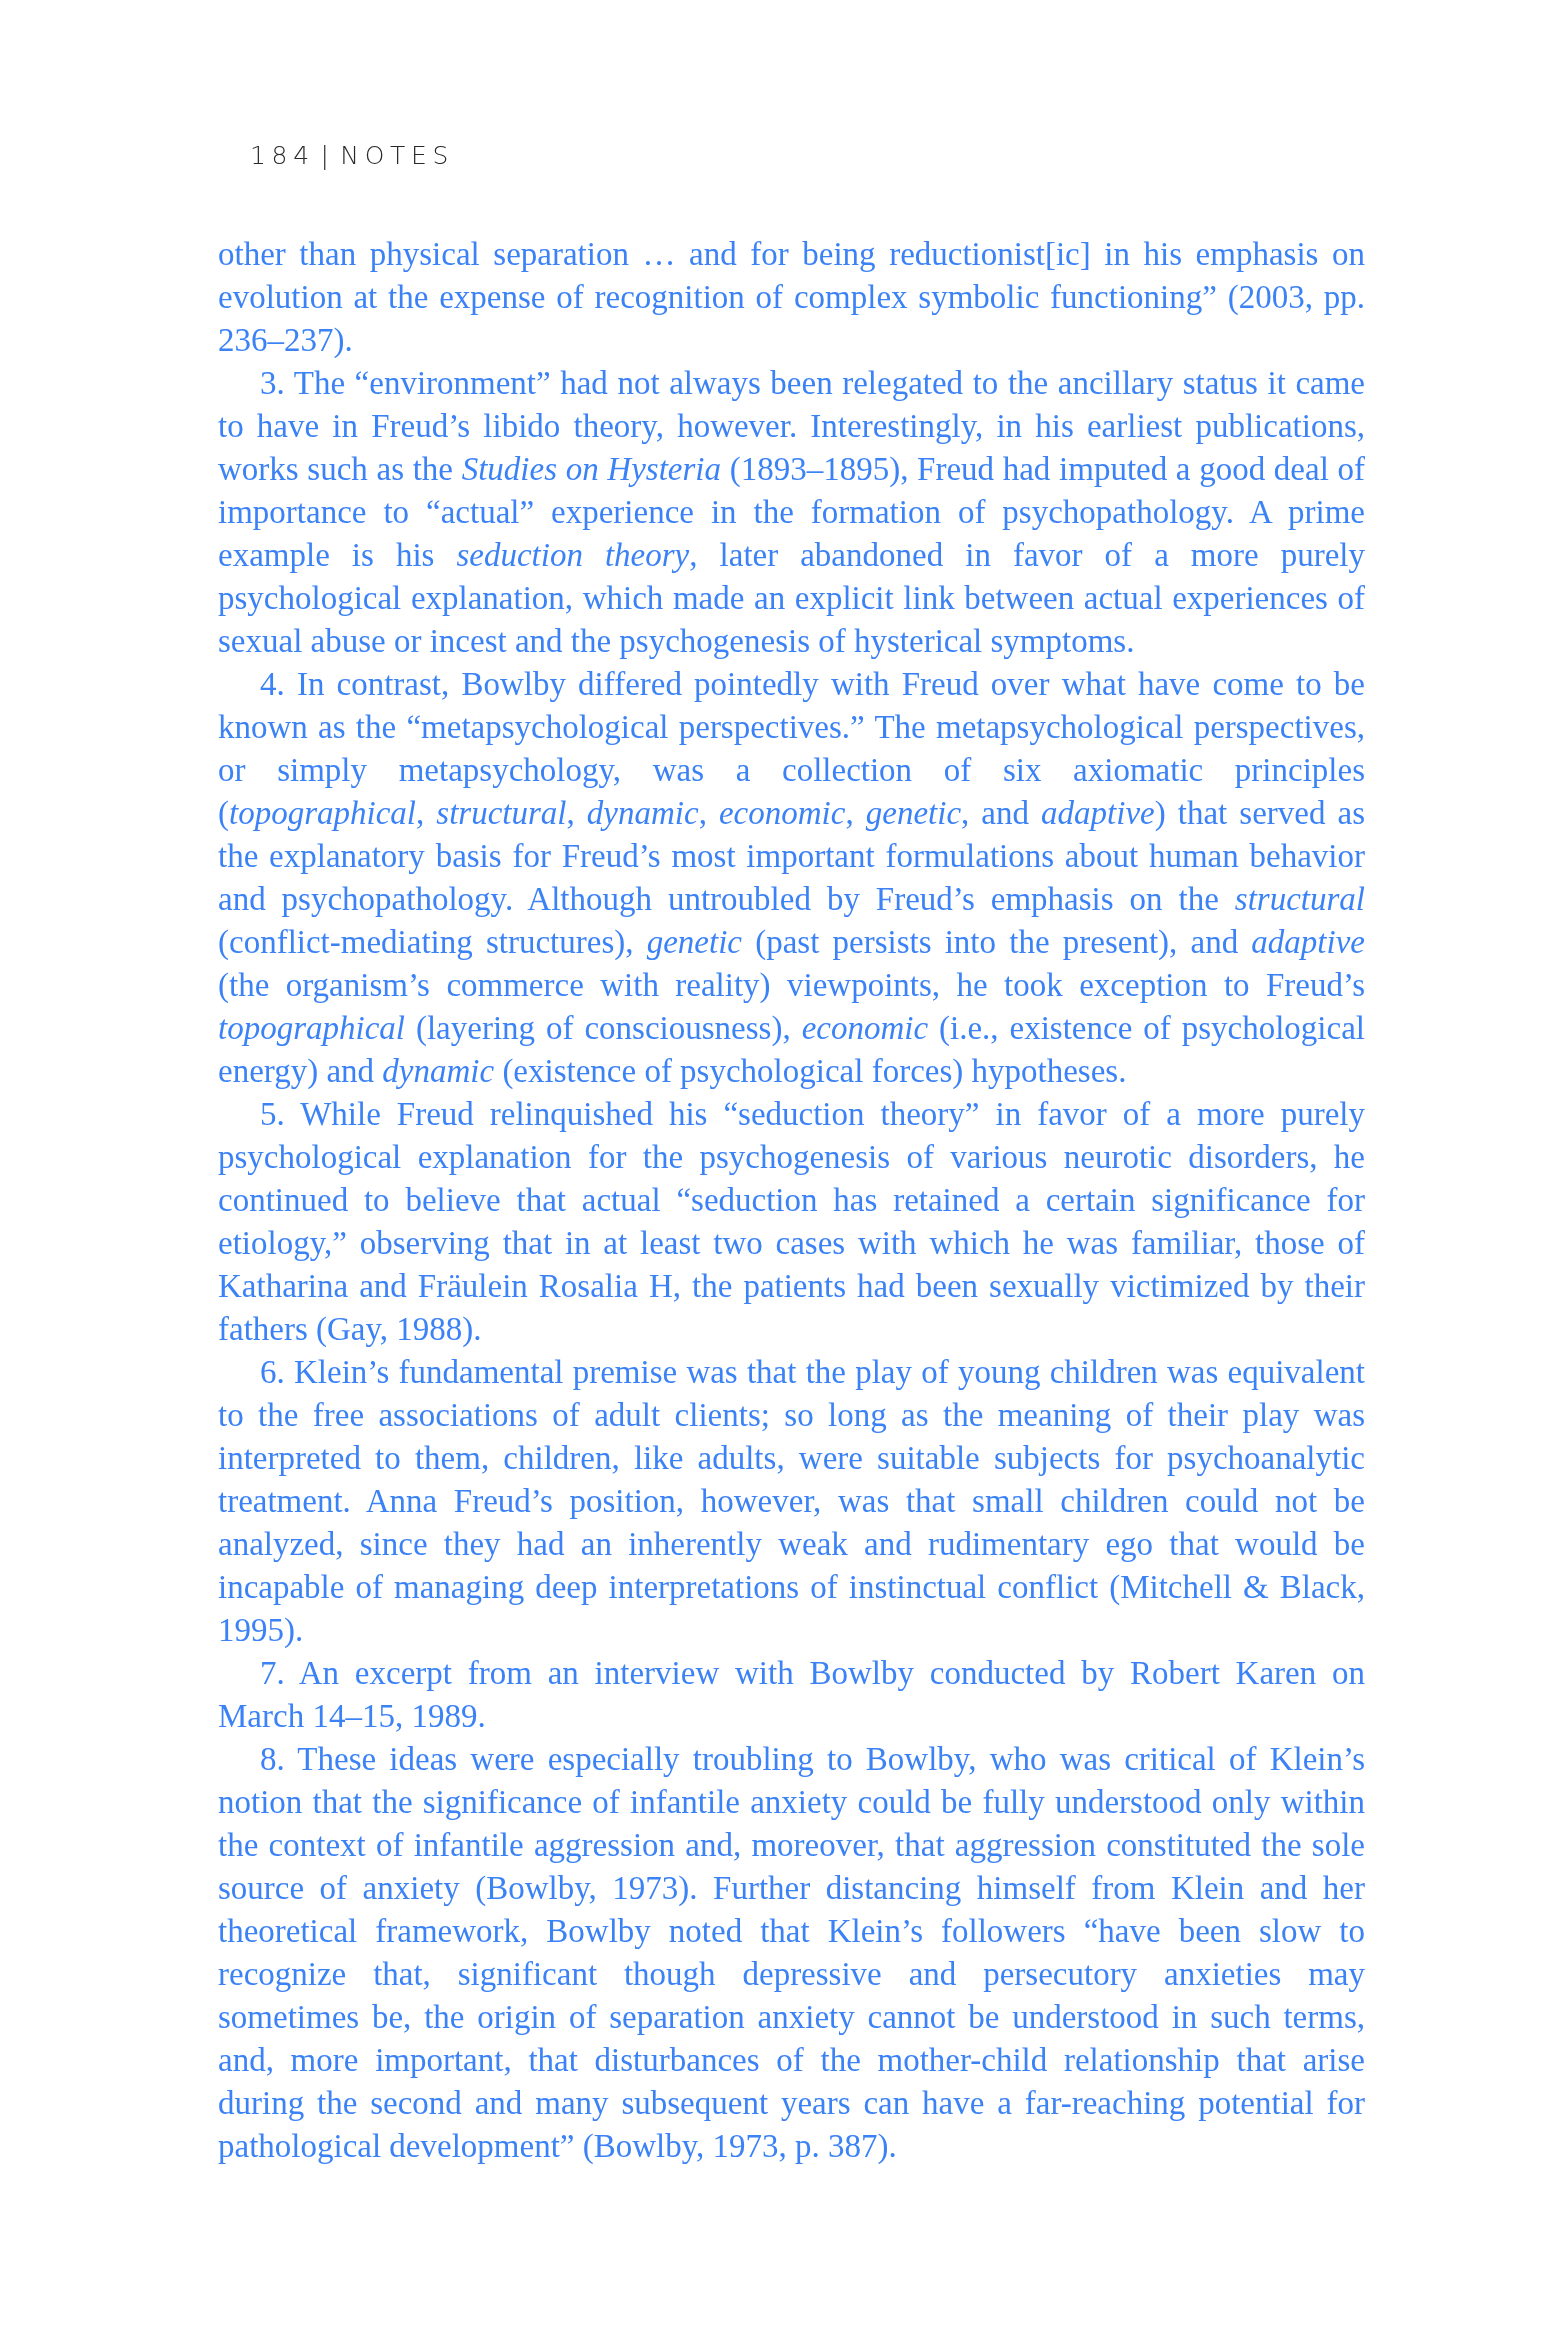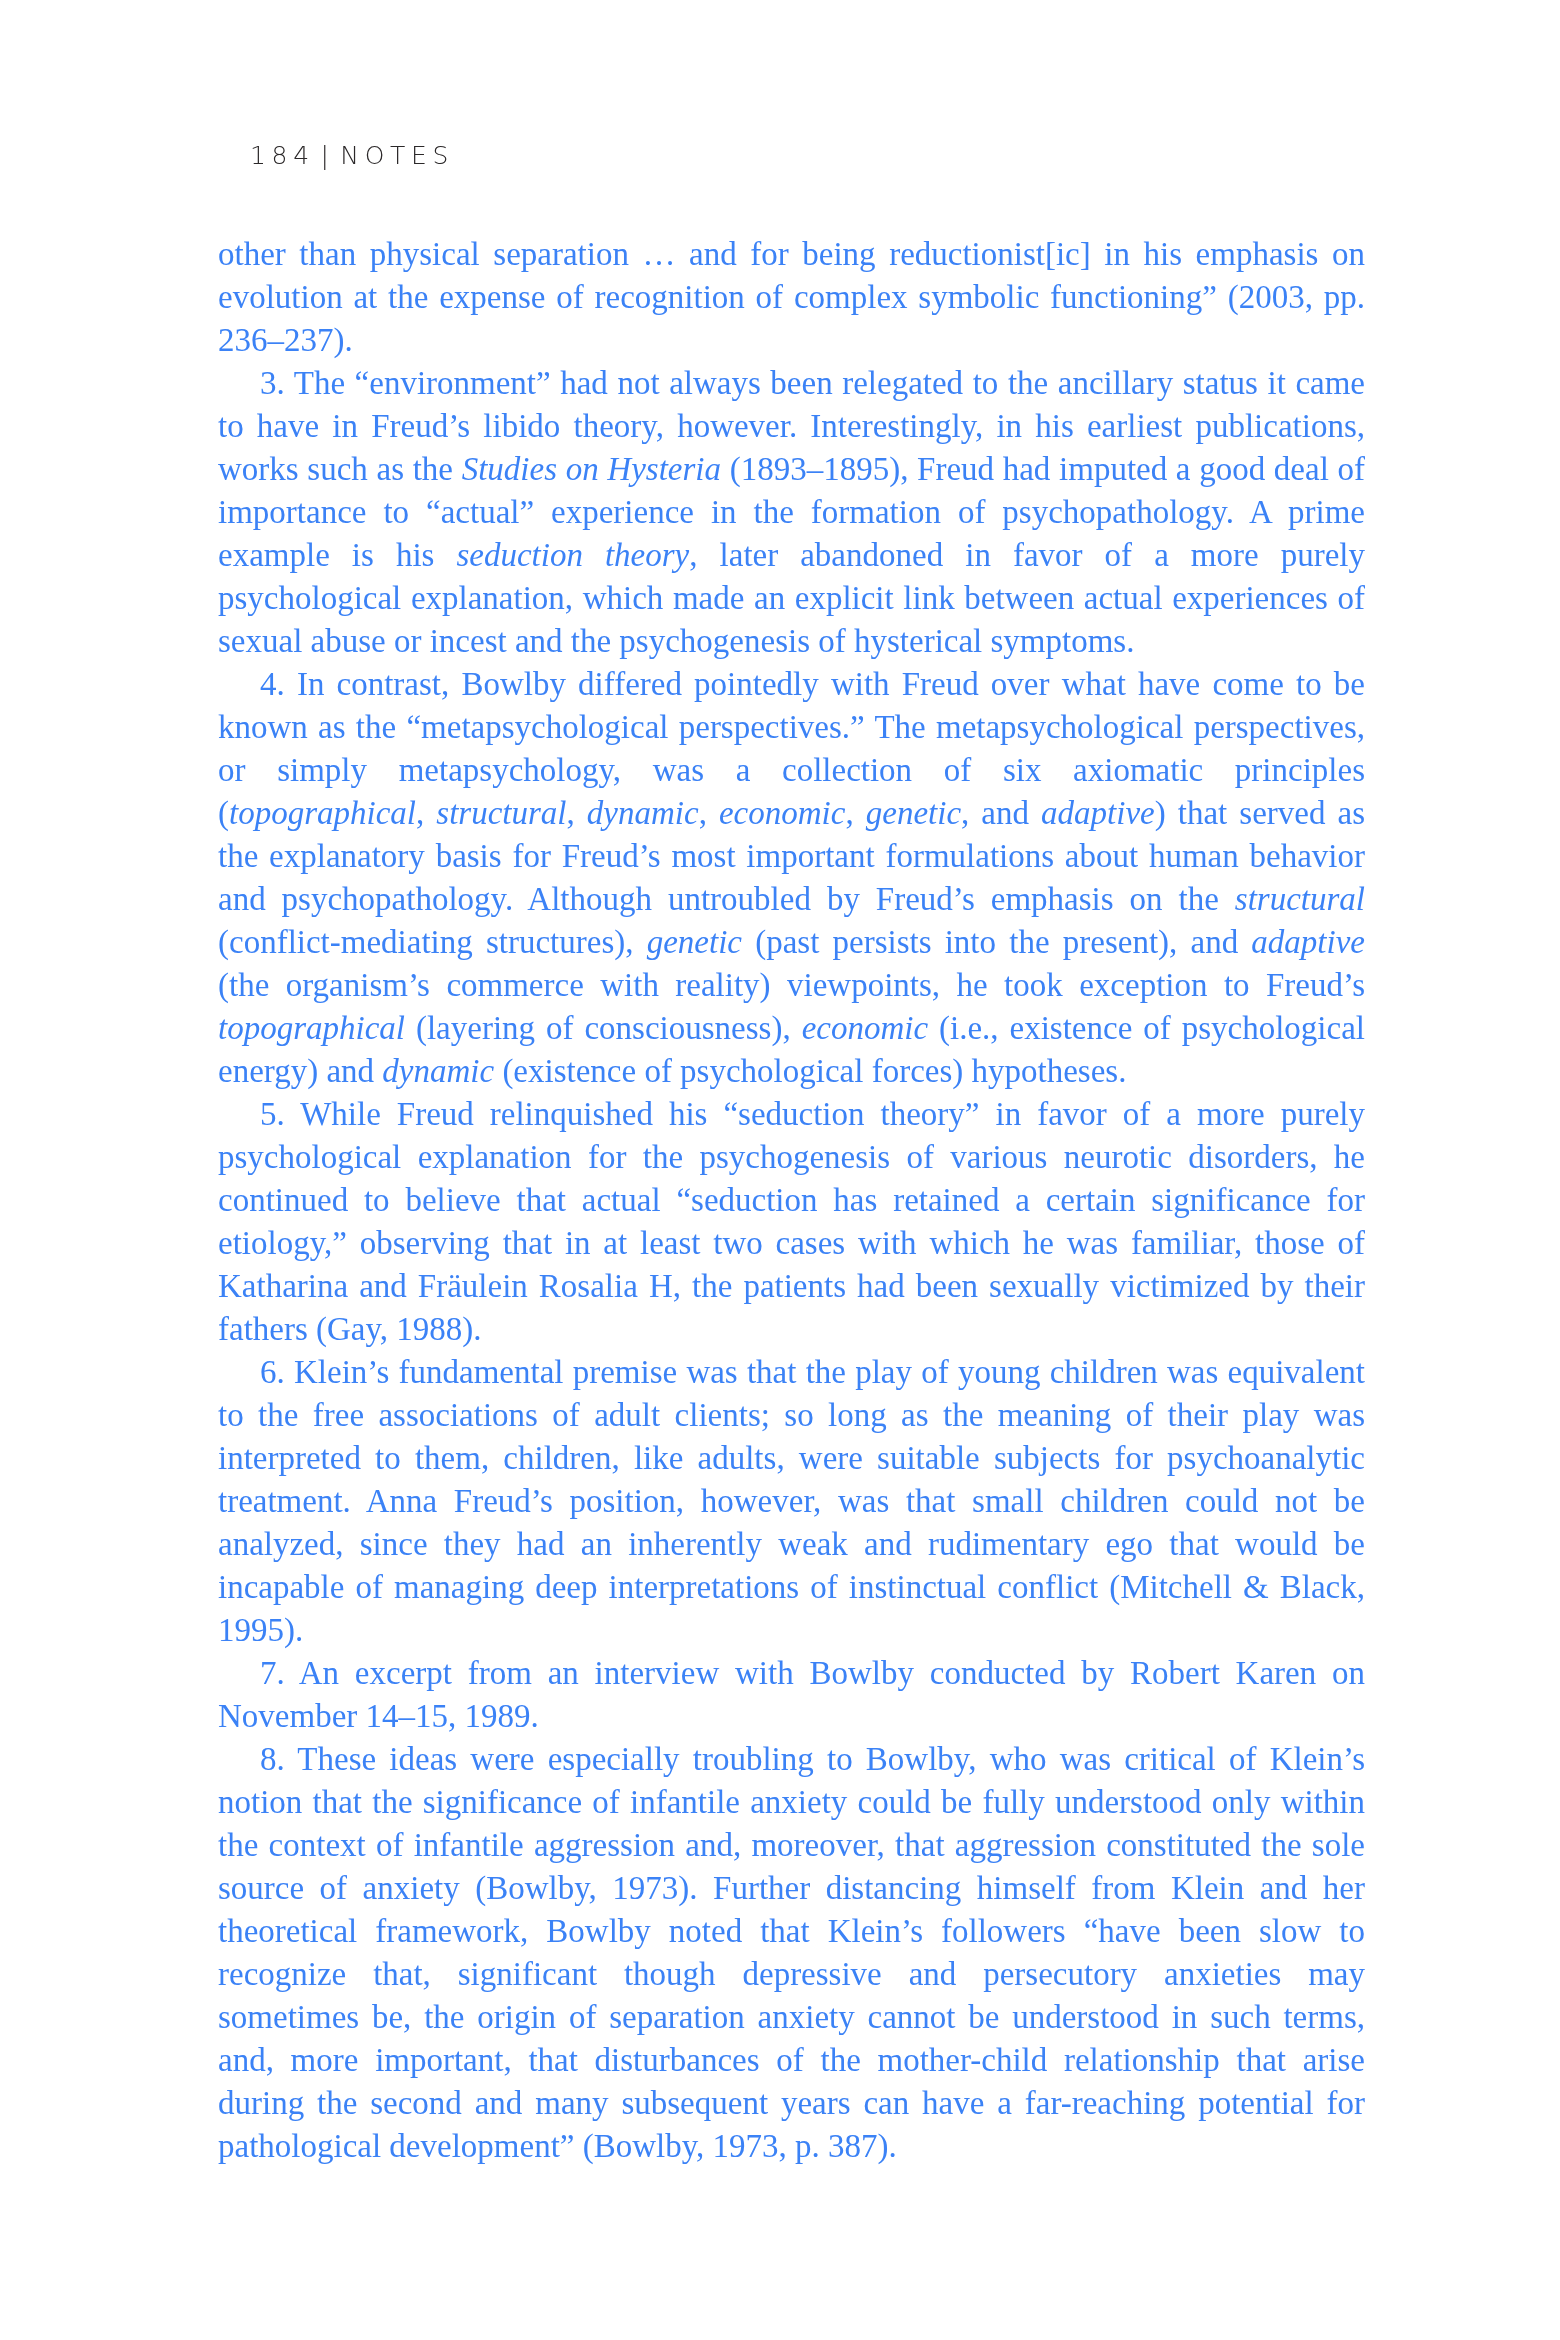--- a/index.html
+++ b/index.html
@@ -29,16 +29,16 @@
 <div class="page-header">
   <span>184</span><span class="sep">|</span><span>NOTES</span>
 </div>
 
 <div class="body-text" id="notes-body">
     <p class=" last"><span>other than physical separation … and for being reductionist[ic] in his emphasis on evolution at the expense of recognition of complex symbolic functioning” (2003, pp. 236–237).</span></p>
     <p class="note last"><span class="num">3. </span><span>The “environment” had not always been relegated to the ancillary status it came to have in Freud’s libido theory, however. Interestingly, in his earliest publications, works such as the </span><em>Studies on Hysteria</em><span> (1893–1895), Freud had imputed a good deal of importance to “actual” experience in the formation of psychopathology. A prime example is his </span><em>seduction theory</em><span>, later abandoned in favor of a more purely psychological explanation, which made an explicit link between actual experiences of sexual abuse or incest and the psychogenesis of hysterical symptoms.</span></p>
     <p class="note last"><span class="num">4. </span><span>In contrast, Bowlby differed pointedly with Freud over what have come to be known as the “metapsychological perspectives.” The metapsychological perspectives, or simply metapsychology, was a collection of six axiomatic principles (</span><em>topographical</em><span>, </span><em>structural</em><span>, </span><em>dynamic</em><span>, </span><em>economic</em><span>, </span><em>genetic</em><span>, and </span><em>adaptive</em><span>) that served as the explanatory basis for Freud’s most important formulations about human behavior and psychopathology. Although untroubled by Freud’s emphasis on the </span><em>structural</em><span> (conflict-mediating structures), </span><em>genetic</em><span> (past persists into the present), and </span><em>adaptive</em><span> (the organism’s commerce with reality) viewpoints, he took exception to Freud’s </span><em>topographical</em><span> (layering of consciousness), </span><em>economic</em><span> (i.e., existence of psychological energy) and </span><em>dynamic</em><span> (existence of psychological forces) hypotheses.</span></p>
     <p class="note last"><span class="num">5. </span><span>While Freud relinquished his “seduction theory” in favor of a more purely psychological explanation for the psychogenesis of various neurotic disorders, he continued to believe that actual “seduction has retained a certain significance for etiology,” observing that in at least two cases with which he was familiar, those of Katharina and Fräulein Rosalia H, the patients had been sexually victimized by their fathers (Gay, 1988).</span></p>
     <p class="note last"><span class="num">6. </span><span>Klein’s fundamental premise was that the play of young children was equivalent to the free associations of adult clients; so long as the meaning of their play was interpreted to them, children, like adults, were suitable subjects for psychoanalytic treatment. Anna Freud’s position, however, was that small children could not be analyzed, since they had an inherently weak and rudimentary ego that would be incapable of managing deep interpretations of instinctual conflict (Mitchell &amp; Black, 1995).</span></p>
-    <p class="note last"><span class="num">7. </span><span>An excerpt from an interview with Bowlby conducted by Robert Karen on November 14–15, 1989.</span></p>
+    <p class="note last"><span class="num">7. </span><span>An excerpt from an interview with Bowlby conducted by Robert Karen on March 14–15, 1989.</span></p>
     <p class="note last"><span class="num">8. </span><span>These ideas were especially troubling to Bowlby, who was critical of Klein’s notion that the significance of infantile anxiety could be fully understood only within the context of infantile aggression and, moreover, that aggression constituted the sole source of anxiety (Bowlby, 1973). Further distancing himself from Klein and her theoretical framework, Bowlby noted that Klein’s followers “have been slow to recognize that, significant though depressive and persecutory anxieties may sometimes be, the origin of separation anxiety cannot be understood in such terms, and, more important, that disturbances of the mother-child relationship that arise during the second and many subsequent years can have a far-reaching potential for pathological development” (Bowlby, 1973, p. 387).</span></p>
   </div>
 
 
 </body></html>

